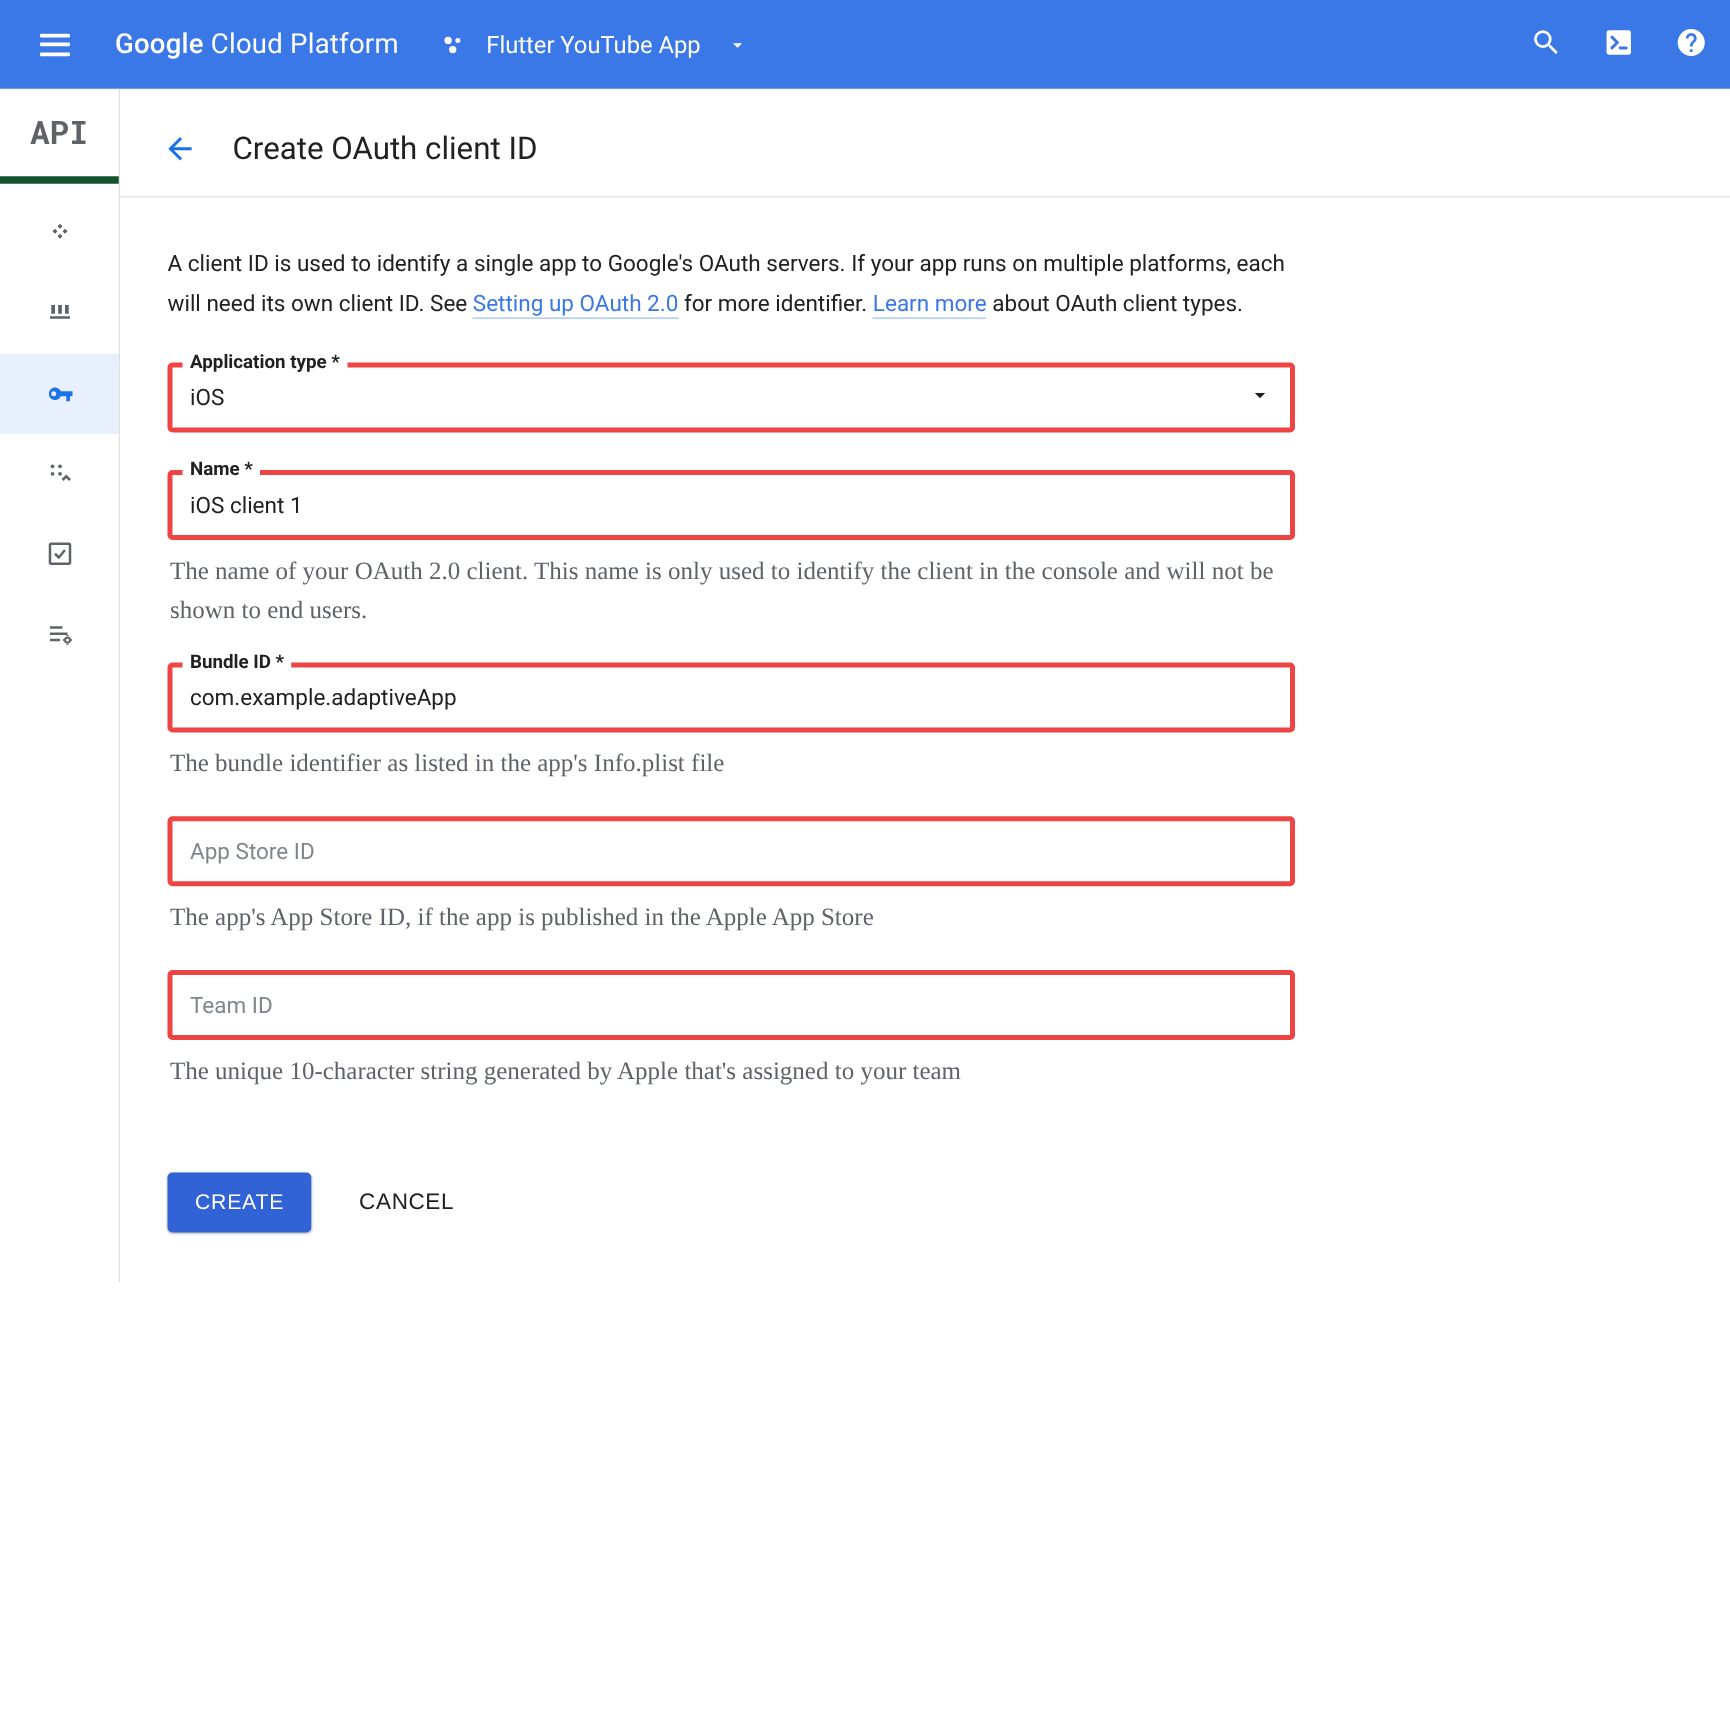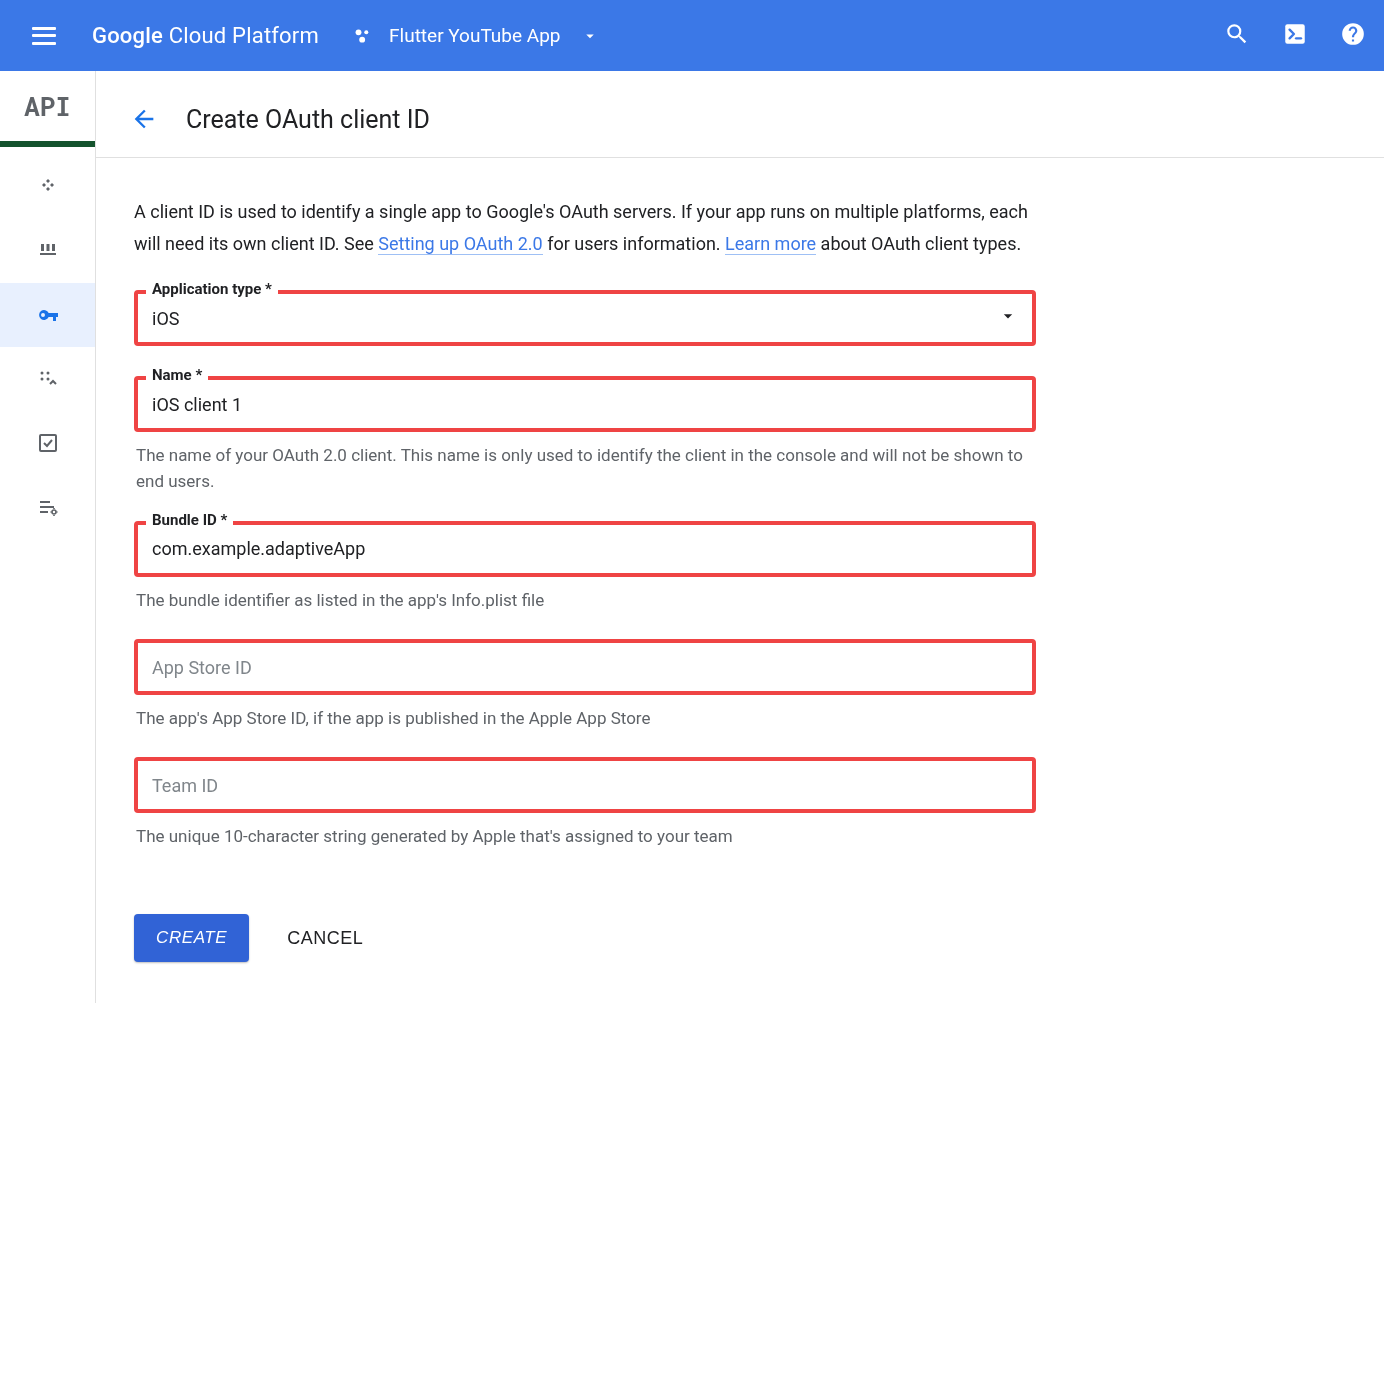--- a/index.html
+++ b/index.html
@@ -114,38 +114,37 @@
   left: 12px;
   background: #fff;
   padding: 0 6px;
   font-size: 15px;
   font-weight: 700;
   color: #202124;
 }
 .dropdown-caret { margin-left: auto; }
 .dropdown-caret svg { width: 20px; height: 20px; fill: #202124; }
 .helper {
-  font-size: 17px; color: #5f6368; margin: 10px 2px 26px 2px; line-height: 1.55;
+  font-size: 20px; color: #5f6368; margin: 10px 2px 26px 2px; line-height: 1.55; font-family: Liberation Serif, serif;
 }
 .helper:last-of-type { margin-bottom: 0; }
 .field-group { margin-bottom: 0; }
 .select-text { color: #202124; }
 
 .buttons { margin-top: 64px; display: flex; align-items: center; gap: 28px; }
 .btn-create {
   background: #3163d6;
   color: #fff;
   font-size: 17px;
   font-weight: 500;
   letter-spacing: 0.6px;
   padding: 14px 22px;
   border: none;
   border-radius: 4px;
   box-shadow: 0 1px 2px rgba(0,0,0,0.25);
-  font-style: italic;
 }
 .btn-cancel {
   background: none; border: none; color: #202124;
   font-size: 18px; font-weight: 500; letter-spacing: 0.5px; padding: 14px 10px;
 }
 </style>
 </head>
 <body>
 
 <div class="topbar">
@@ -245,21 +244,21 @@
       <div class="back-btn">
         <svg viewBox="0 0 24 24">
             <path d="M20 11H7.83l5.59-5.59L12 4l-8 8 8 8 1.41-1.41L7.83 13H20v-2z"></path>
           </svg>
       </div>
       <div class="page-title">Create OAuth client ID</div>
     </div>
 
     <div class="content">
       <p class="intro">
-        <span>A client ID is used to identify a single app to Google's OAuth servers. If your app runs on multiple platforms, each will need its own client ID. See </span><a href="#">Setting up OAuth 2.0</a><span> for users information. </span><a href="#">Learn more</a><span> about OAuth client types.</span>
+        <span>A client ID is used to identify a single app to Google's OAuth servers. If your app runs on multiple platforms, each will need its own client ID. See </span><a href="#">Setting up OAuth 2.0</a><span> for more identifier. </span><a href="#">Learn more</a><span> about OAuth client types.</span>
       </p>
 
       <div class="field field-group">
         <div class="floating-label">Application type *</div>
         <div class="field-outline">
           <span class="select-text">iOS</span>
           <span class="dropdown-caret">
             <svg viewBox="0 0 24 24">
                 <path d="M7 10l5 5 5-5z"></path>
               </svg>

